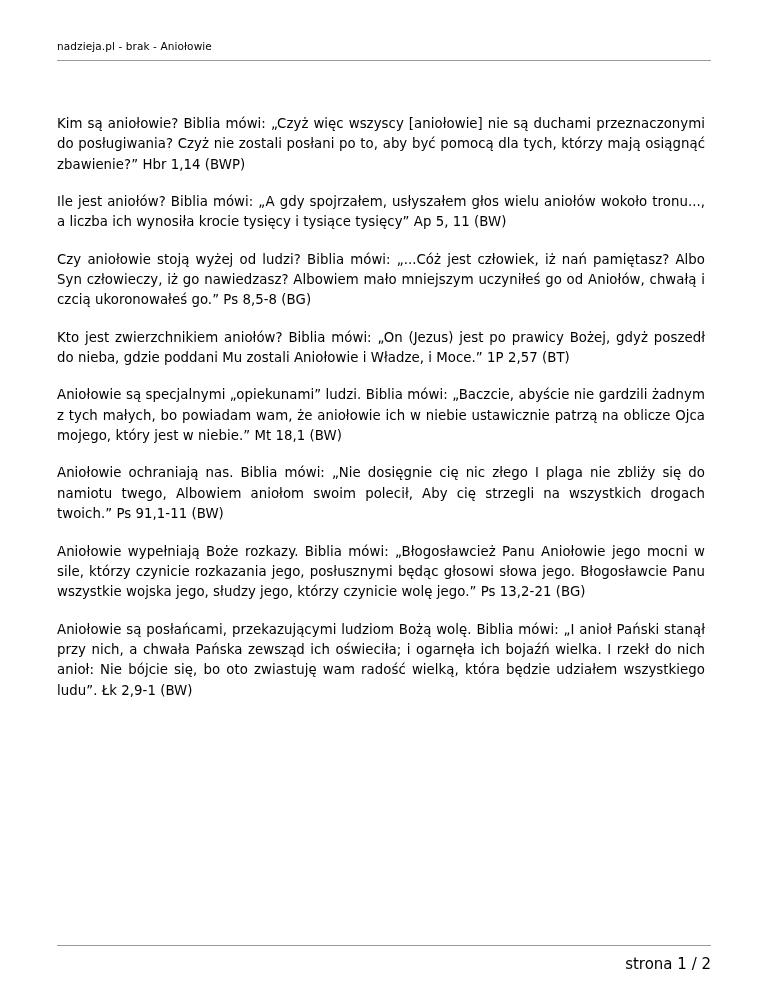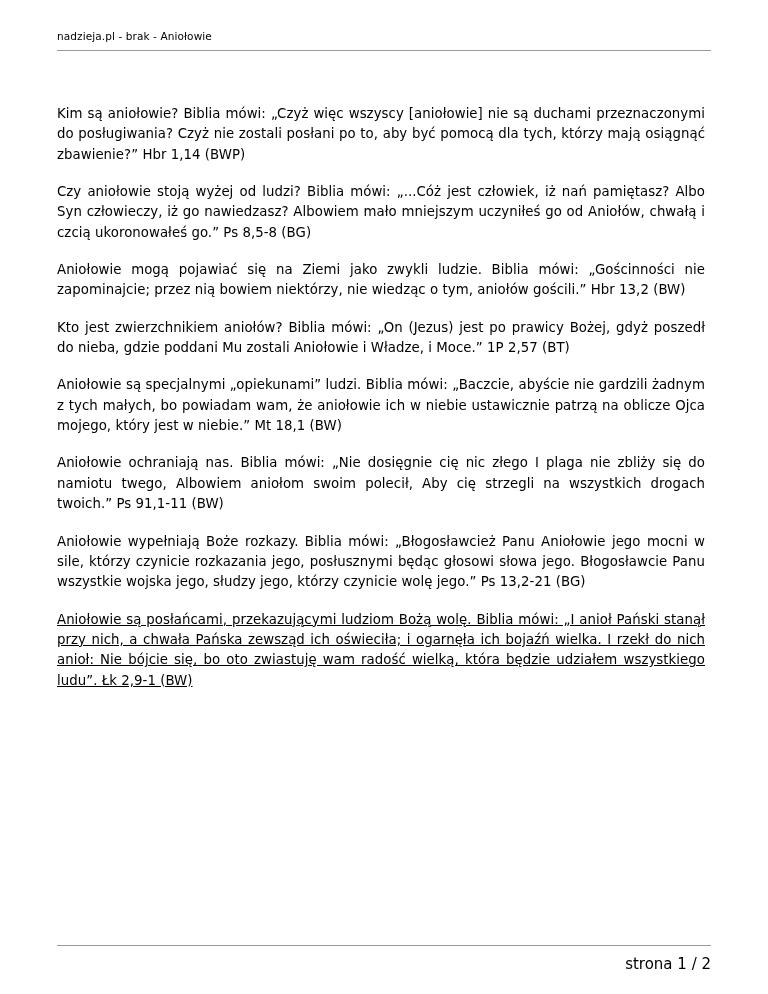--- a/index.html
+++ b/index.html
@@ -13,21 +13,21 @@
     font-family: "DejaVu Sans", sans-serif;
     color: #000000;
     position: relative;
     overflow: hidden;
   }
   .page {
     position: relative;
     width: 768px;
     height: 814px;
     box-sizing: border-box;
-    padding: 4px 57px;
+    padding: 14px 57px;
   }
   .header {
     padding-top: 26px;
     font-size: 10.5px;
     color: #000000;
     letter-spacing: 0.1px;
   }
   .header-rule {
     margin-top: 8px;
     border-bottom: 1px solid #9a9a9a;
@@ -46,21 +46,20 @@
   }
   .para {
     font-size: 13.3px;
     line-height: 1.53;
     text-align: justify;
     margin: 0 6px 17px 0;
     letter-spacing: 0.05px;
   }
   .para:last-child {
     margin-bottom: 0;
-    text-decoration: underline;
   }
   .footer-rule {
     position: absolute;
     left: 57px;
     top: 945px;
     width: 654px;
     border-bottom: 1px solid #9a9a9a;
   }
   .footer {
     position: absolute;
@@ -76,22 +75,22 @@
 <body>
 
 <div class="page">
 
   <div class="header">nadzieja.pl - brak - Aniołowie</div>
   <div class="header-rule"></div>
 
 
   <div class="body-content">
     <p class="para">Kim są aniołowie? Biblia mówi: „Czyż więc wszyscy [aniołowie] nie są duchami przeznaczonymi do posługiwania? Czyż nie zostali posłani po to, aby być pomocą dla tych, którzy mają osiągnąć zbawienie?” Hbr 1,14 (BWP)</p>
+    <p class="para">Ile jest aniołów? Biblia mówi: „A gdy spojrzałem, usłyszałem głos wielu aniołów wokoło tronu..., a liczba ich wynosiła krocie tysięcy i tysiące tysięcy” Ap 5, 11 (BW)</p>
     <p class="para">Czy aniołowie stoją wyżej od ludzi? Biblia mówi: „...Cóż jest człowiek, iż nań pamiętasz? Albo Syn człowieczy, iż go nawiedzasz? Albowiem mało mniejszym uczyniłeś go od Aniołów, chwałą i czcią ukoronowałeś go.” Ps 8,5-8 (BG)</p>
-    <p class="para">Aniołowie mogą pojawiać się na Ziemi jako zwykli ludzie. Biblia mówi: „Gościnności nie zapominajcie; przez nią bowiem niektórzy, nie wiedząc o tym, aniołów gościli.” Hbr 13,2 (BW)</p>
     <p class="para">Kto jest zwierzchnikiem aniołów? Biblia mówi: „On (Jezus) jest po prawicy Bożej, gdyż poszedł do nieba, gdzie poddani Mu zostali Aniołowie i Władze, i Moce.” 1P 2,57 (BT)</p>
     <p class="para">Aniołowie są specjalnymi „opiekunami” ludzi. Biblia mówi: „Baczcie, abyście nie gardzili żadnym z tych małych, bo powiadam wam, że aniołowie ich w niebie ustawicznie patrzą na oblicze Ojca mojego, który jest w niebie.” Mt 18,1 (BW)</p>
     <p class="para">Aniołowie ochraniają nas. Biblia mówi: „Nie dosięgnie cię nic złego I plaga nie zbliży się do namiotu twego, Albowiem aniołom swoim polecił, Aby cię strzegli na wszystkich drogach twoich.” Ps 91,1-11 (BW)</p>
     <p class="para">Aniołowie wypełniają Boże rozkazy. Biblia mówi: „Błogosławcież Panu Aniołowie jego mocni w sile, którzy czynicie rozkazania jego, posłusznymi będąc głosowi słowa jego. Błogosławcie Panu wszystkie wojska jego, słudzy jego, którzy czynicie wolę jego.” Ps 13,2-21 (BG)</p>
     <p class="para">Aniołowie są posłańcami, przekazującymi ludziom Bożą wolę. Biblia mówi: „I anioł Pański stanął przy nich, a chwała Pańska zewsząd ich oświeciła; i ogarnęła ich bojaźń wielka. I rzekł do nich anioł: Nie bójcie się, bo oto zwiastuję wam radość wielką, która będzie udziałem wszystkiego ludu”. Łk 2,9-1 (BW)</p>
   </div>
 
   <div class="footer-rule"></div>
   <div class="footer">strona 1 / 2</div>
 

